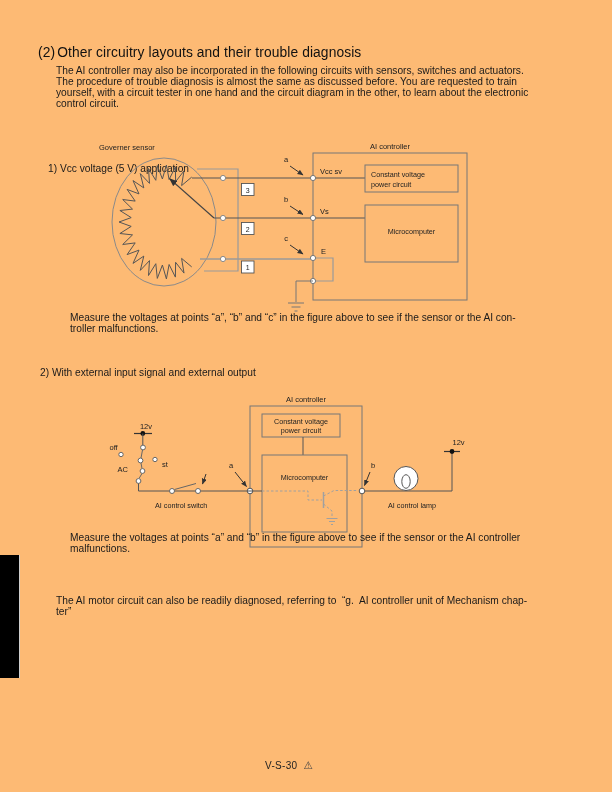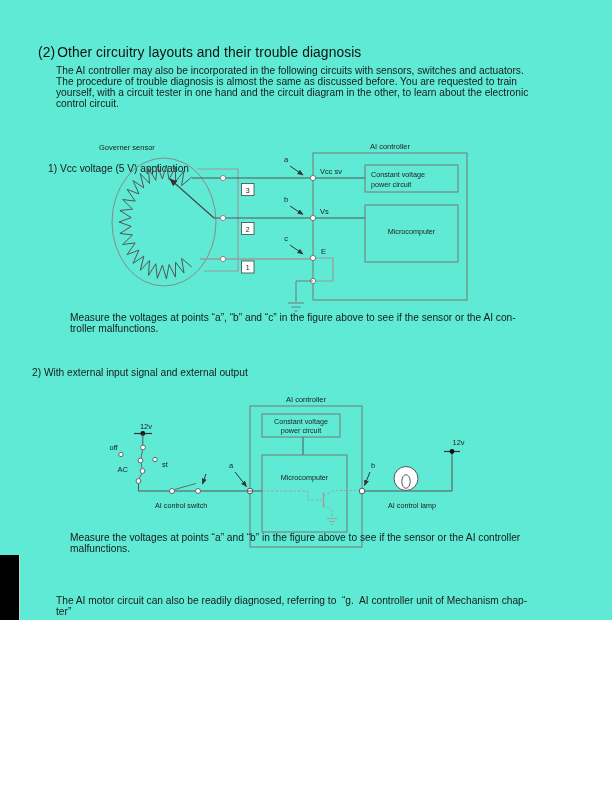--- a/index.html
+++ b/index.html
@@ -1,16 +1,16 @@
 <!DOCTYPE html>
 <html><head>
 <meta charset="utf-8">
 <style>
   html,body{margin:0;padding:0;background:#fff;}
-  #page{position:relative;width:612px;height:620px;background:#5eead4;overflow:hidden;
+  #page{position:relative;width:612px;height:792px;background:#fdba74;overflow:hidden;
         font-family:"Liberation Sans","DejaVu Sans",sans-serif;color:#1a1a1a;}
   .abs{position:absolute;}
   .body-text{font-size:10.2px;line-height:11px;white-space:pre;color:#1a1a1a;}
   h1{margin:0;font-size:13.8px;font-weight:400;color:#111;letter-spacing:.1px;}
   h1 .num{margin-right:2px;}
   .subhead{font-size:10.2px;color:#1a1a1a;white-space:pre;}
   .footer{font-size:10px;color:#222;letter-spacing:.3px;}
   .warn{font-size:10.5px;color:#444;margin-left:6px;}
   .blackbar{background:#000;border-right:1.5px solid #cfcfcf;}
   svg{display:block;}
@@ -105,21 +105,21 @@
       <polyline points="313,281 296,281 296,302" fill="none"></polyline>
       <line x1="288" y1="303" x2="304" y2="303"></line>
       <line x1="291.5" y1="307" x2="300.5" y2="307"></line>
       <line x1="294.5" y1="311" x2="297.5" y2="311"></line>
     </g>
   </svg>
 
   <div class="abs body-text" style="left:70px;top:312px;">Measure the voltages at points “a”, “b” and “c” in the figure above to see if the sensor or the AI con-
 troller malfunctions.</div>
 
-  <div class="abs subhead" style="left:32px;top:367px;">2) With external input signal and external output</div>
+  <div class="abs subhead" style="left:40px;top:367px;">2) With external input signal and external output</div>
 
   <svg class="abs" style="left:0;top:388px;" width="612" height="166" viewBox="0 388 612 166">
     <defs>
       <marker id="ah2" markerWidth="7" markerHeight="6" refX="5.5" refY="2.5" orient="auto">
         <path d="M0,0 L6,2.5 L0,5 z" fill="#333"></path>
       </marker>
     </defs>
 
     <g>
       <text x="146" y="429" class="t75" text-anchor="middle">12v</text>

